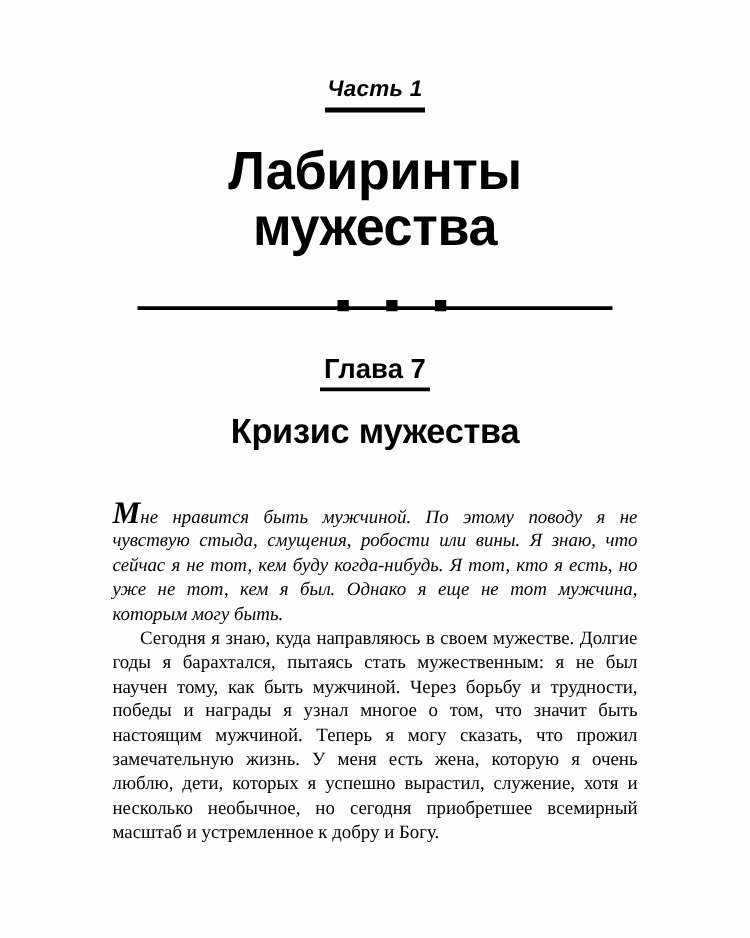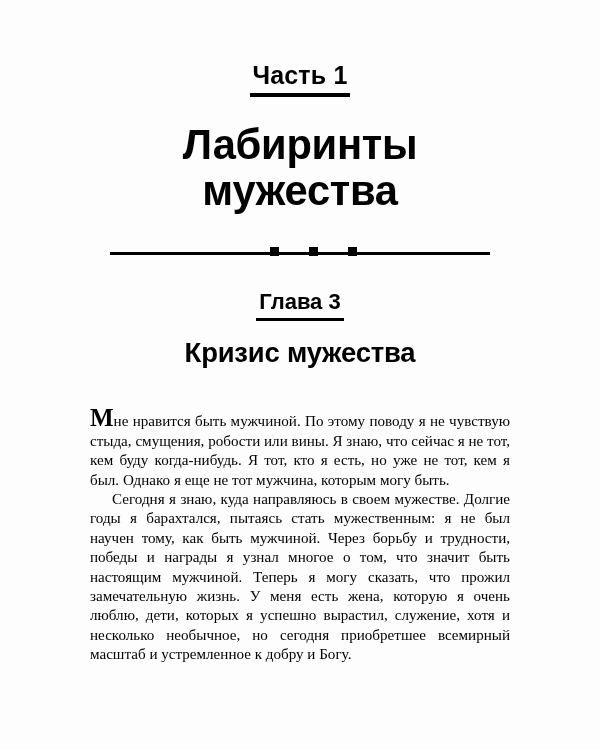--- a/index.html
+++ b/index.html
@@ -25,21 +25,22 @@
 
   
   .part-block {
     text-align: center;
     padding-top: 62px;
   }
   .part-label {
     display: inline-block;
     font-family: "Liberation Sans", "DejaVu Sans", sans-serif;
     font-weight: bold;
-    font-size: 25px;
+    font-style: italic;
+    font-size: 18px;
     line-height: 1.05;
     letter-spacing: 0.2px;
     padding: 0 2px 5px 2px;
     border-bottom: 4px solid #000;
   }
 
   .part-title {
     font-family: "Liberation Sans", "DejaVu Sans", sans-serif;
     font-weight: bold;
     font-size: 43px;
@@ -113,20 +114,21 @@
     text-align: justify;
     text-justify: inter-word;
     hyphens: manual;
   }
   .body-text p {
     margin: 0;
     text-indent: 22px;
   }
   .body-text p.first {
     text-indent: 0;
+    font-style: italic;
   }
   .dropcap {
     font-weight: bold;
     font-size: 25px;
     line-height: 0;
     vertical-align: baseline;
   }
 </style>
 </head>
 <body>
@@ -142,21 +144,21 @@
   </div>
 
   <div class="divider">
     <div class="rule"></div>
     <div class="sq s1"></div>
     <div class="sq s2"></div>
     <div class="sq s3"></div>
   </div>
 
   <div class="chapter-block">
-    <div class="chapter-label">Глава 3</div>
+    <div class="chapter-label">Глава 7</div>
     <div class="chapter-title">Кризис мужества</div>
   </div>
 
   <div class="body-text">
     <p class="first"><span class="dropcap">М</span><span>не нравится быть мужчиной. По этому поводу я не чувствую стыда, смущения, робости или вины. Я знаю, что сейчас я не тот, кем буду когда-нибудь. Я тот, кто я есть, но уже не тот, кем я был. Однако я еще не тот мужчина, которым могу быть.</span></p>
     <p><span>Сегодня я знаю, куда направляюсь в своем мужестве. Долгие годы я барахтался, пытаясь стать мужественным: я не был научен тому, как быть мужчиной. Через борьбу и трудности, победы и награды я узнал многое о том, что значит быть настоящим мужчиной. Теперь я могу сказать, что прожил замечательную жизнь. У меня есть жена, которую я очень люблю, дети, которых я успешно вырастил, служение, хотя и несколько необычное, но сегодня приобретшее всемирный масштаб и устремленное к добру и Богу.</span></p>
   </div>
 
 </div>
 

